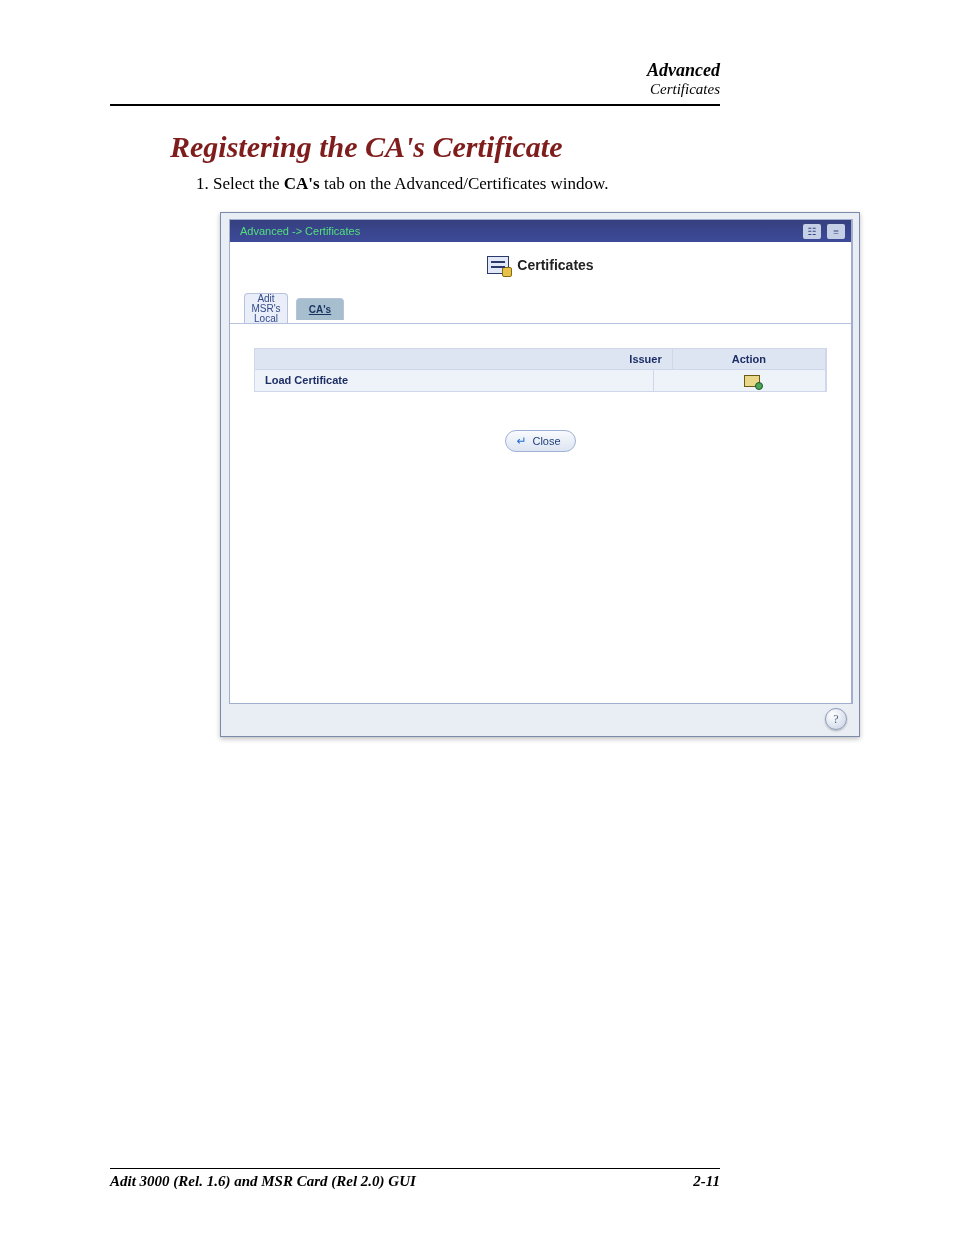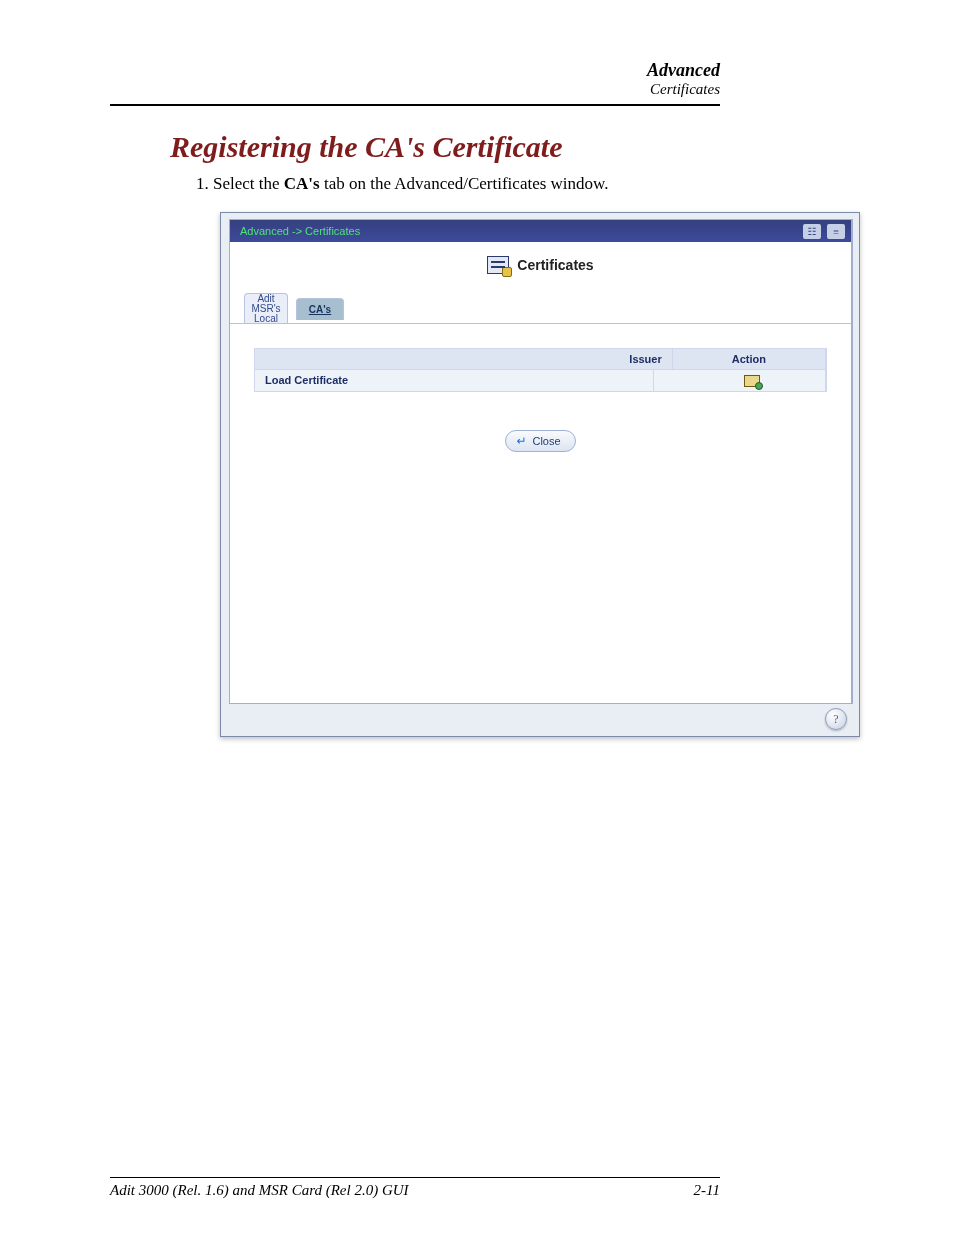--- a/index.html
+++ b/index.html
@@ -239,21 +239,21 @@
     display: flex; align-items: center; justify-content: center;
     font-family: Georgia, serif;
     font-size: 12px;
     color: #4a5a85;
     box-shadow: 0 1px 2px rgba(0,0,0,0.25);
   }
 
   
   .page-footer {
     position: absolute;
-    left: 110px; right: 90px; bottom: 36px;
+    left: 110px; right: 90px; bottom: 45px; font-weight: bold;
   }
   .thin-rule {
     border: none;
     border-top: 1.5px solid #000;
     margin: 0 0 4px 0;
   }
   .foot-row {
     display: flex;
     justify-content: space-between;
     font-style: italic;

